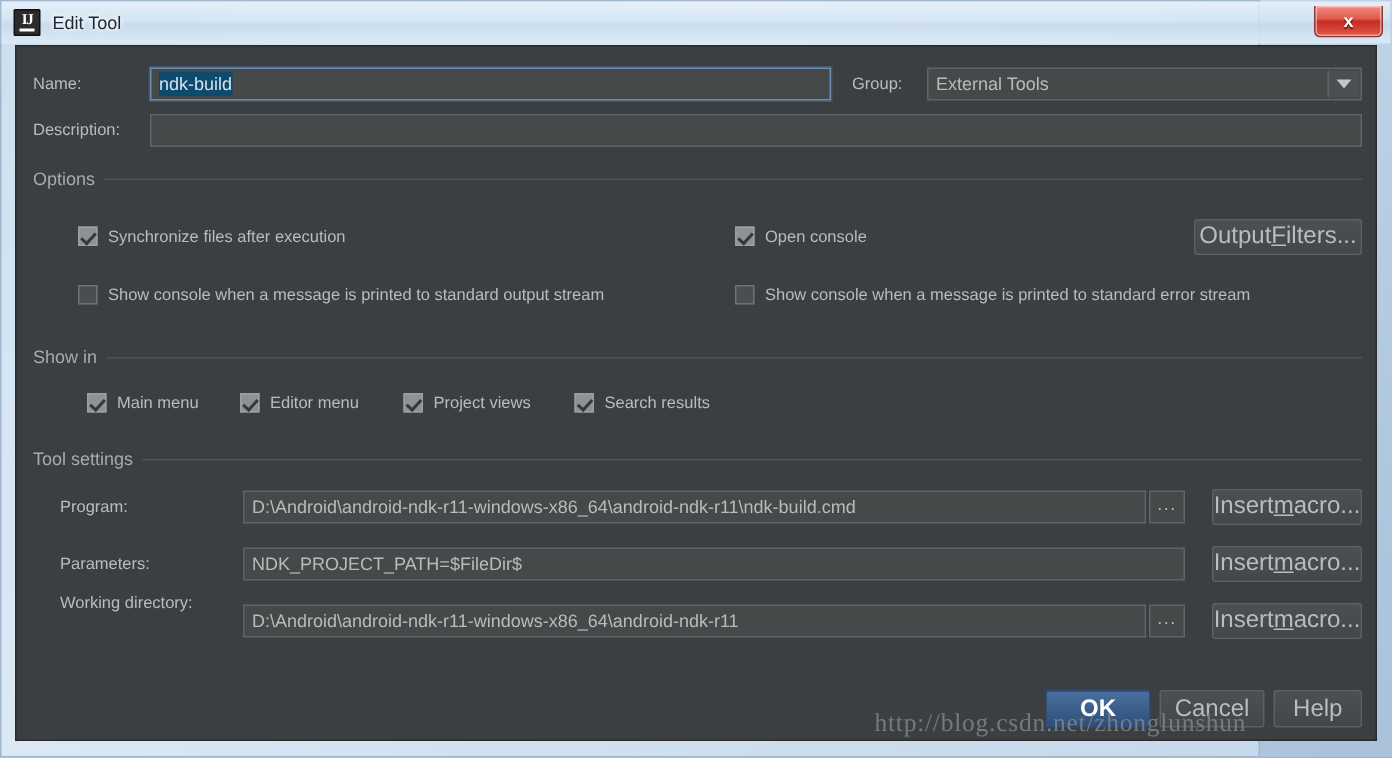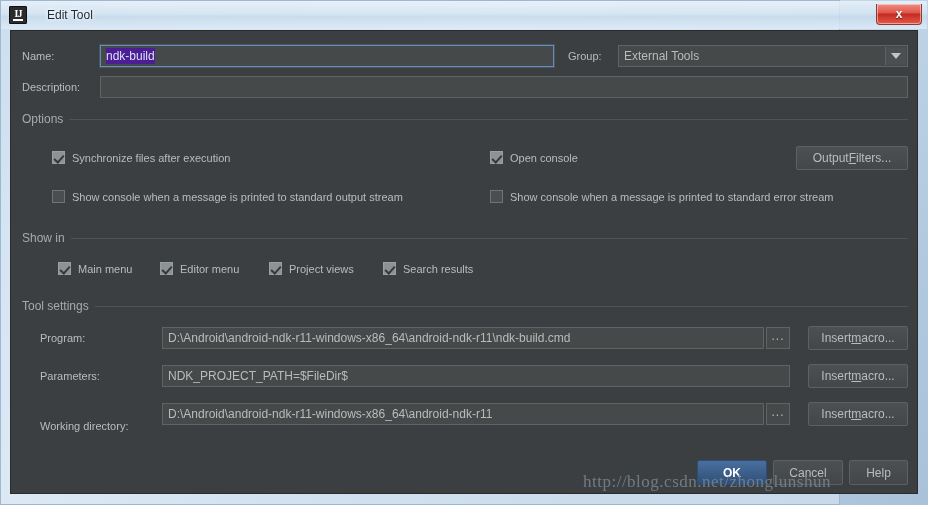--- a/index.html
+++ b/index.html
@@ -57,21 +57,21 @@
     letter-spacing: -1px;
     line-height: 12px;
   }
   #title-icon .bar {
     position: absolute;
     left: 3px; right: 3px; bottom: 2px;
     height: 2px;
     background: #ffffff;
   }
   #title-text {
-    margin-left: 20px;
+    margin-left: 8px;
     font-size: 12px;
     color: #1b2733;
     text-shadow: 0 0 3px #ffffff, 0 0 5px #ffffff;
     white-space: nowrap;
   }
   #close-button {
     position: absolute;
     right: 5px; top: 3px;
     width: 46px; height: 21px;
     border-radius: 0 0 4px 4px;
@@ -119,21 +119,21 @@
     align-items: center;
     padding: 0 5px;
     overflow: hidden;
     white-space: nowrap;
   }
   .field.focused {
     border: 1px solid #6a8cb3;
     box-shadow: 0 0 0 1px rgba(90,130,180,0.35);
   }
   .sel {
-    background: #4c1d95;
+    background: #0c4a6e;
     color: #d7e2f0;
     padding: 1px 0;
   }
   
   .combo {
     background: #45494a;
     border: 1px solid #5e6364;
     box-sizing: border-box;
     display: flex;
     align-items: center;
@@ -203,21 +203,21 @@
     border: solid #34383a;
     border-width: 0 2px 2px 0;
     transform: rotate(42deg);
   }
   
   .btn {
     background: linear-gradient(180deg, #4c5052 0%, #43474a 100%);
     border: 1px solid #5c6164;
     border-radius: 2px;
     color: #bbbbbb;
-    font-size: 12px;
+    font-size: 16px;
     display: flex;
     align-items: center;
     justify-content: center;
     box-sizing: border-box;
     white-space: nowrap;
   }
   .btn.primary {
     background: linear-gradient(180deg, #4a6f9e 0%, #2e4f77 100%);
     border: 1px solid #2b4d77;
     color: #ffffff;
@@ -360,21 +360,21 @@
     <div class="lbl" style="position:absolute; left:29px; top:339px;">Parameters:</div>
     <div class="field" style="position:absolute; left:151px; top:334px; width:628px; height:22px;">
       <span>NDK_PROJECT_PATH=$FileDir$</span>
     </div>
     <div class="btn" style="position:absolute; left:797px; top:333px; width:100px; height:24px;">
       <span>Insert </span>
         <span class="mn">m</span>
         <span>acro...</span>
     </div>
 
-    <div class="lbl" style="position:absolute; left:29px; top:389px;">Working directory:</div>
+    <div class="lbl" style="position:absolute; left:29px; top:365px;">Working directory:</div>
     <div class="field" style="position:absolute; left:151px; top:372px; width:602px; height:22px;">
       <span>D:\Android\android-ndk-r11-windows-x86_64\android-ndk-r11</span>
     </div>
     <div class="browse" style="position:absolute; left:755px; top:372px; width:24px; height:22px;">
       <span>...</span>
     </div>
     <div class="btn" style="position:absolute; left:797px; top:371px; width:100px; height:24px;">
       <span>Insert </span>
         <span class="mn">m</span>
         <span>acro...</span>

